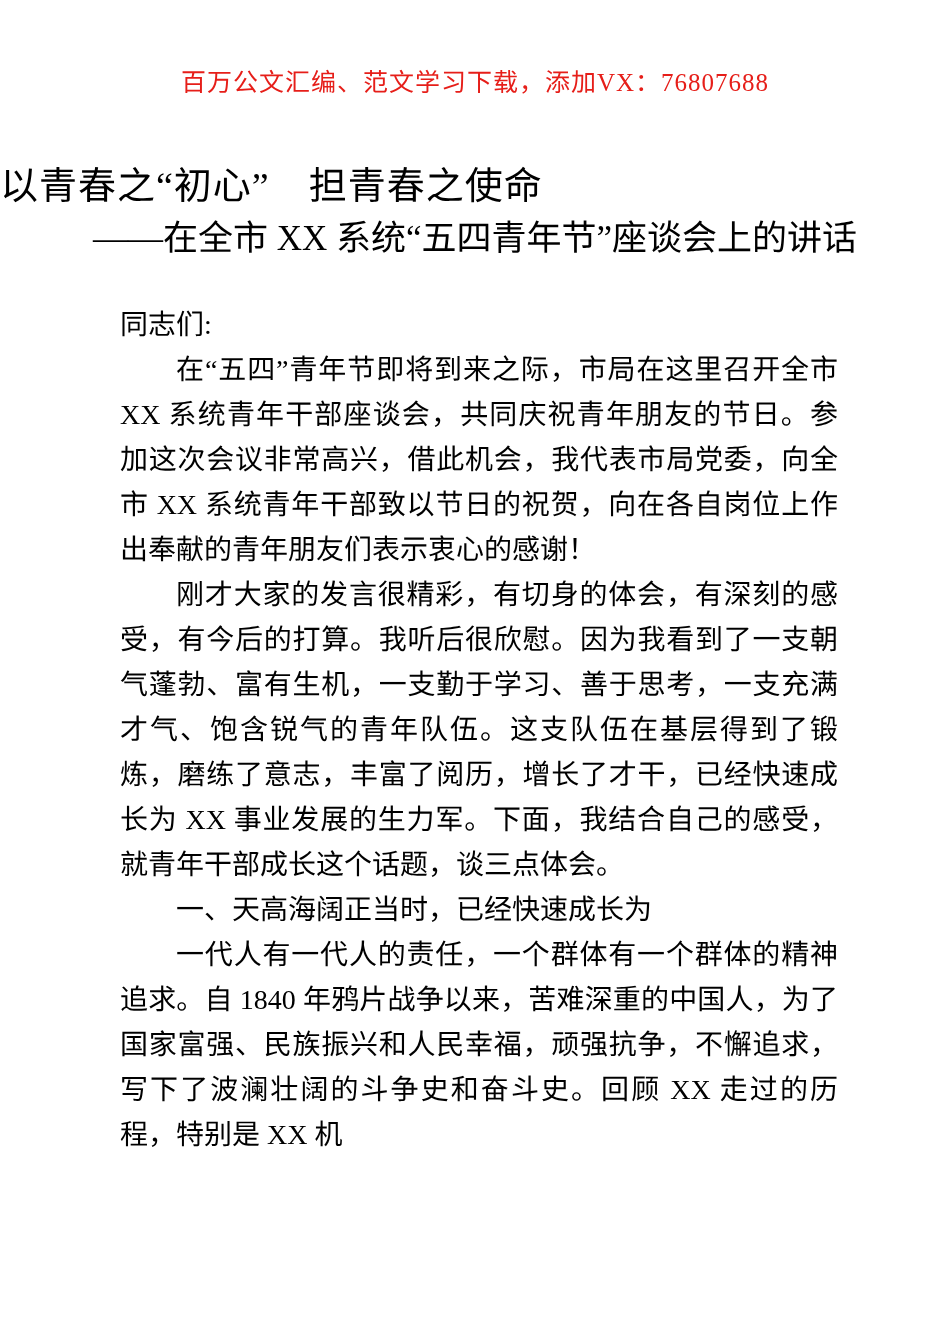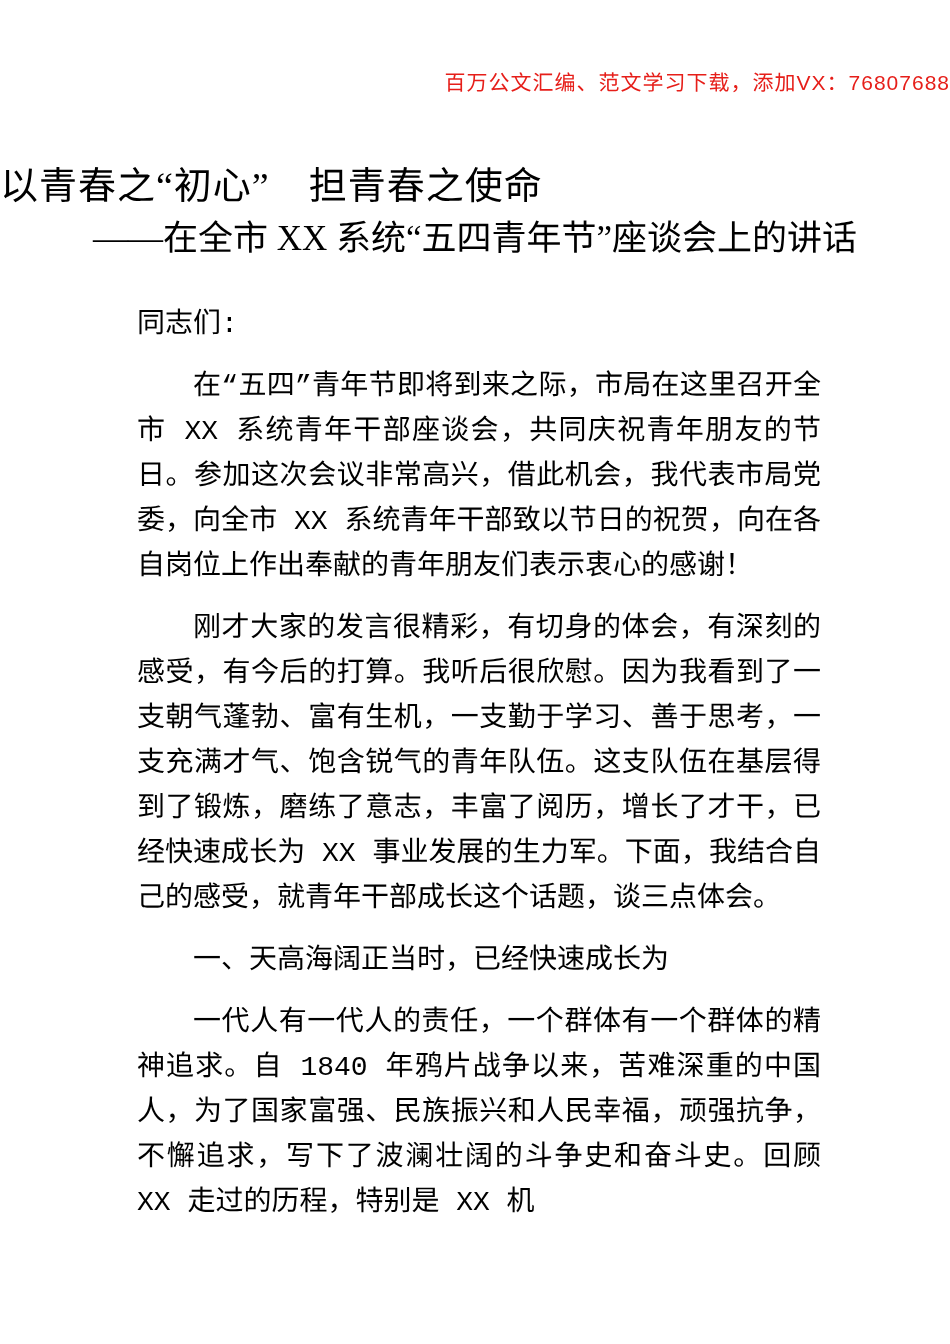--- a/index.html
+++ b/index.html
@@ -16,23 +16,23 @@
   }
   .page {
     box-sizing: border-box;
     width: 950px;
     height: 1344px;
     padding-top: 68px;
     background: #ffffff;
   }
   .notice {
     margin: 0;
-    text-align: right;
-    font-family: Liberation Sans, sans-serif;
-    font-size: 21px;
+    text-align: center;
+    font-family: Liberation Serif, serif;
+    font-size: 25px;
     line-height: 30px;
     color: #e61e19;
     letter-spacing: 1px;
   }
   .title {
     margin: 62px 0 0 0;
     text-align: left;
     font-size: 38px;
     line-height: 52px;
     font-weight: 400;
@@ -46,23 +46,22 @@
     font-weight: 400;
   }
   .content {
     margin: 46px 112px 0 120px;
     font-size: 28px;
     line-height: 45px;
     text-align: justify;
     text-align-last: left;
   }
   .content p {
-    margin: 17px;
+    margin: 0;
     padding: 0;
-    font-family: Liberation Mono, monospace;
   }
   .salutation {
     text-indent: 0;
   }
   .para, .section-heading {
     text-indent: 2em;
   }
 </style>
 </head>
 <body>

